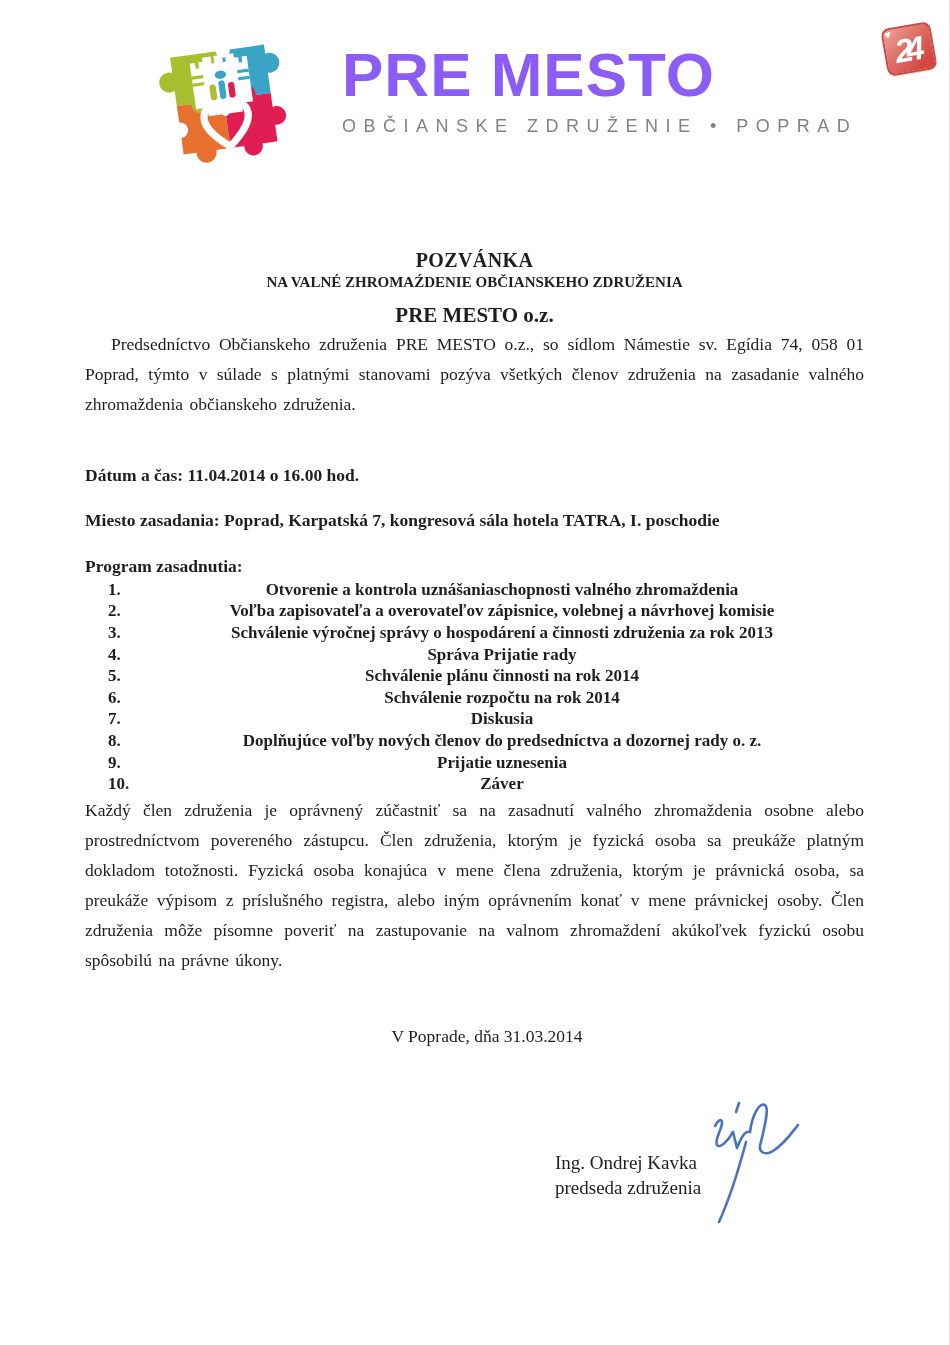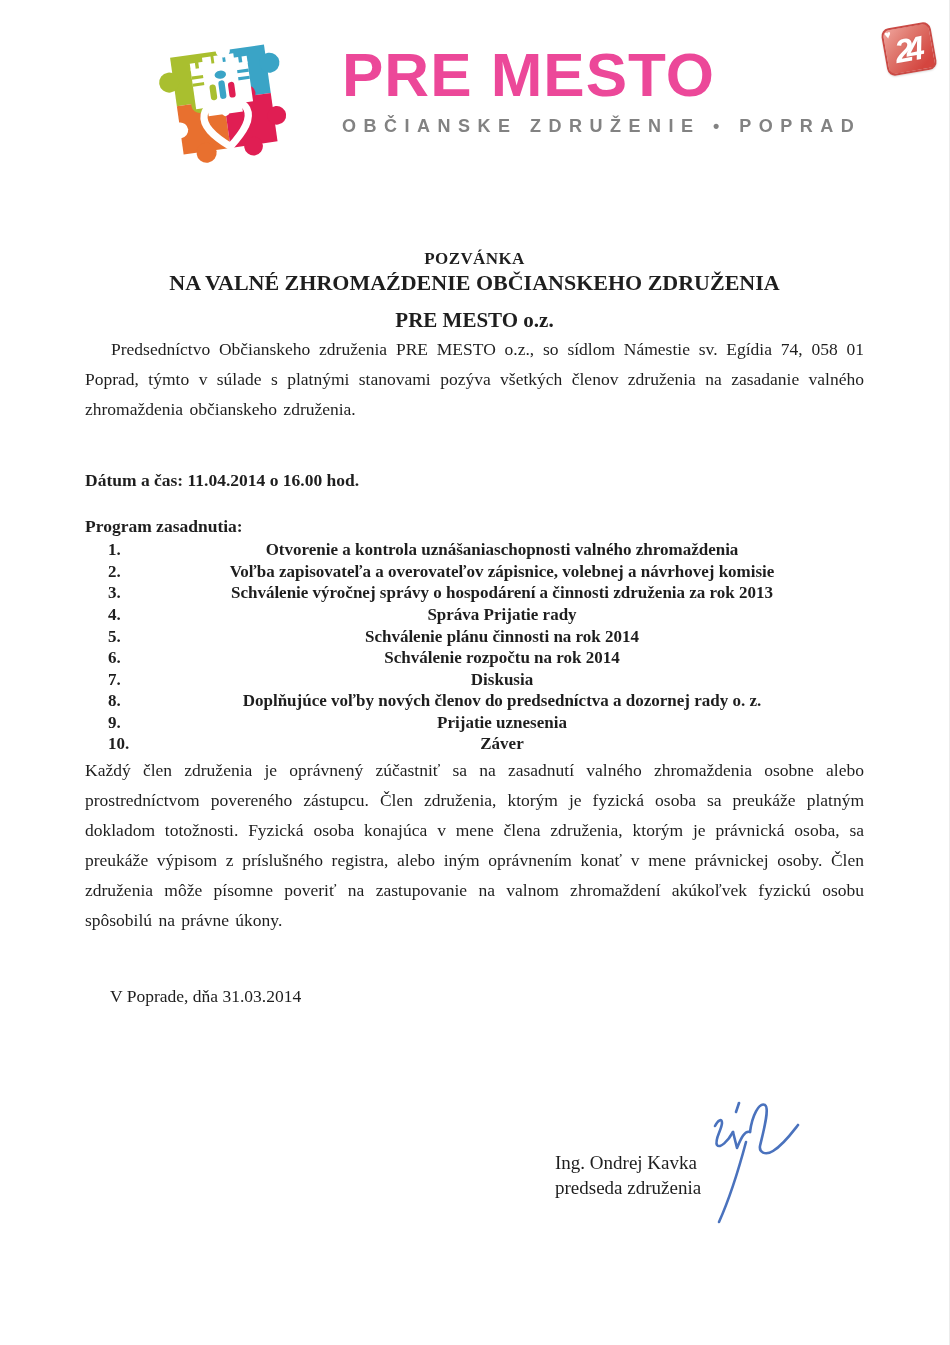--- a/index.html
+++ b/index.html
@@ -13,24 +13,24 @@
     box-sizing:border-box;
     border-right:1px solid #ececec;
   }
 
   
   .logo-wrap{position:absolute;left:140px;top:22px;display:flex;align-items:flex-start;}
   .puzzle{width:168px;height:158px;flex:0 0 auto;}
   .logo-text{margin:22px 0 0 34px;font-family:"Liberation Sans", sans-serif;}
   .logo-title{
     font-size:62px;font-weight:bold;letter-spacing:1px;
-    color:#ec4899;line-height:1;white-space:nowrap;
+    color:#8b5cf6;line-height:1;white-space:nowrap;
   }
   .logo-sub{
-    margin-top:10px;font-size:18px;font-weight:700;
+    margin-top:10px;font-size:18px;font-weight:400;
     letter-spacing:7.5px;color:#828282;white-space:nowrap;
   }
 
   
   .badge24{
     position:absolute;left:884px;top:25px;width:46px;height:44px;
     transform:rotate(-10deg);
     background:linear-gradient(140deg,#f0a49c 0%,#e07a70 35%,#d4453f 85%);
     border:2px solid #ca4a45;border-radius:8px;
     box-shadow:0 1px 2px rgba(0,0,0,.15);
@@ -42,22 +42,22 @@
     letter-spacing:-7px;margin-left:-6px;line-height:1;
     text-shadow:0 0 1px rgba(180,50,45,.6);
   }
   .badge24 .heart{
     position:absolute;top:-1px;left:1px;font-size:11px;color:#ffffff;line-height:1;
   }
 
   
   .doc{position:absolute;left:0;top:0;width:100%;padding:248px 85px 0;box-sizing:border-box;}
   .title-block{text-align:center;font-weight:bold;}
-  .t1{font-size:17px;letter-spacing:.4px;line-height:1.25;font-family:Liberation Serif, serif;}
-  .t2{font-size:22px;line-height:1.3;}
+  .t1{font-size:20px;letter-spacing:.4px;line-height:1.25;font-family:Liberation Serif, serif;}
+  .t2{font-size:15px;line-height:1.3;}
   .t3{font-size:21px;line-height:1.3;margin-top:9px;}
 
   p.body-par{
     margin:0;text-align:justify;
     font-size:17.5px;line-height:30px;word-spacing:2px;
   }
   .intro{margin-top:36px;text-indent:26px;}
 
   .bold-line{font-weight:bold;font-size:17.5px;line-height:22px;margin:0;}
   .dt{margin-top:45px;}
@@ -66,21 +66,21 @@
 
   ol.agenda{list-style:none;margin:2px 0 0;padding:0;}
   ol.agenda li{
     display:flex;font-weight:bold;font-size:17px;line-height:21.6px;
   }
   ol.agenda .num{flex:0 0 32px;text-align:left;margin-left:23px;}
   ol.agenda .txt{flex:1;text-align:center;}
 
   .body2{margin-top:24px;}
 
-  .dateline{margin:0;margin-top:51px;padding-left:25px;font-size:17.5px;}
+  .dateline{margin:0;margin-top:51px;padding-left:25px;font-size:17.5px;text-align:center;}
 
   .sig-block{position:absolute;left:555px;top:1150px;font-size:19px;line-height:25px;}
   .sig-svg{position:absolute;left:688px;top:1098px;width:135px;height:130px;}
 </style>
 </head>
 <body>
 
 <div class="page">
 
   <div class="logo-wrap">
@@ -143,20 +143,21 @@
 
     <div class="title-block">
       <div class="t1">POZVÁNKA</div>
       <div class="t2">NA VALNÉ ZHROMAŹDENIE OBČIANSKEHO ZDRUŽENIA</div>
       <div class="t3">PRE MESTO o.z.</div>
     </div>
 
     <p class="body-par intro">Predsedníctvo Občianskeho združenia PRE MESTO o.z., so sídlom Námestie sv. Egídia 74, 058 01 Poprad, týmto v súlade s platnými stanovami pozýva všetkých členov združenia na zasadanie valného zhromaždenia občianskeho združenia.</p>
 
     <p class="bold-line dt">Dátum a čas: 11.04.2014 o 16.00 hod.</p>
+    <p class="bold-line loc">Miesto zasadania: Poprad, Karpatská 7, kongresová sála hotela TATRA, I. poschodie</p>
     <p class="bold-line prog">Program zasadnutia:</p>
 
     <ol class="agenda">
 
         <li>
           <span class="num">1.</span>
           <span class="txt">Otvorenie a kontrola uznášaniaschopnosti valného zhromaždenia</span>
         </li>
 
         <li>

